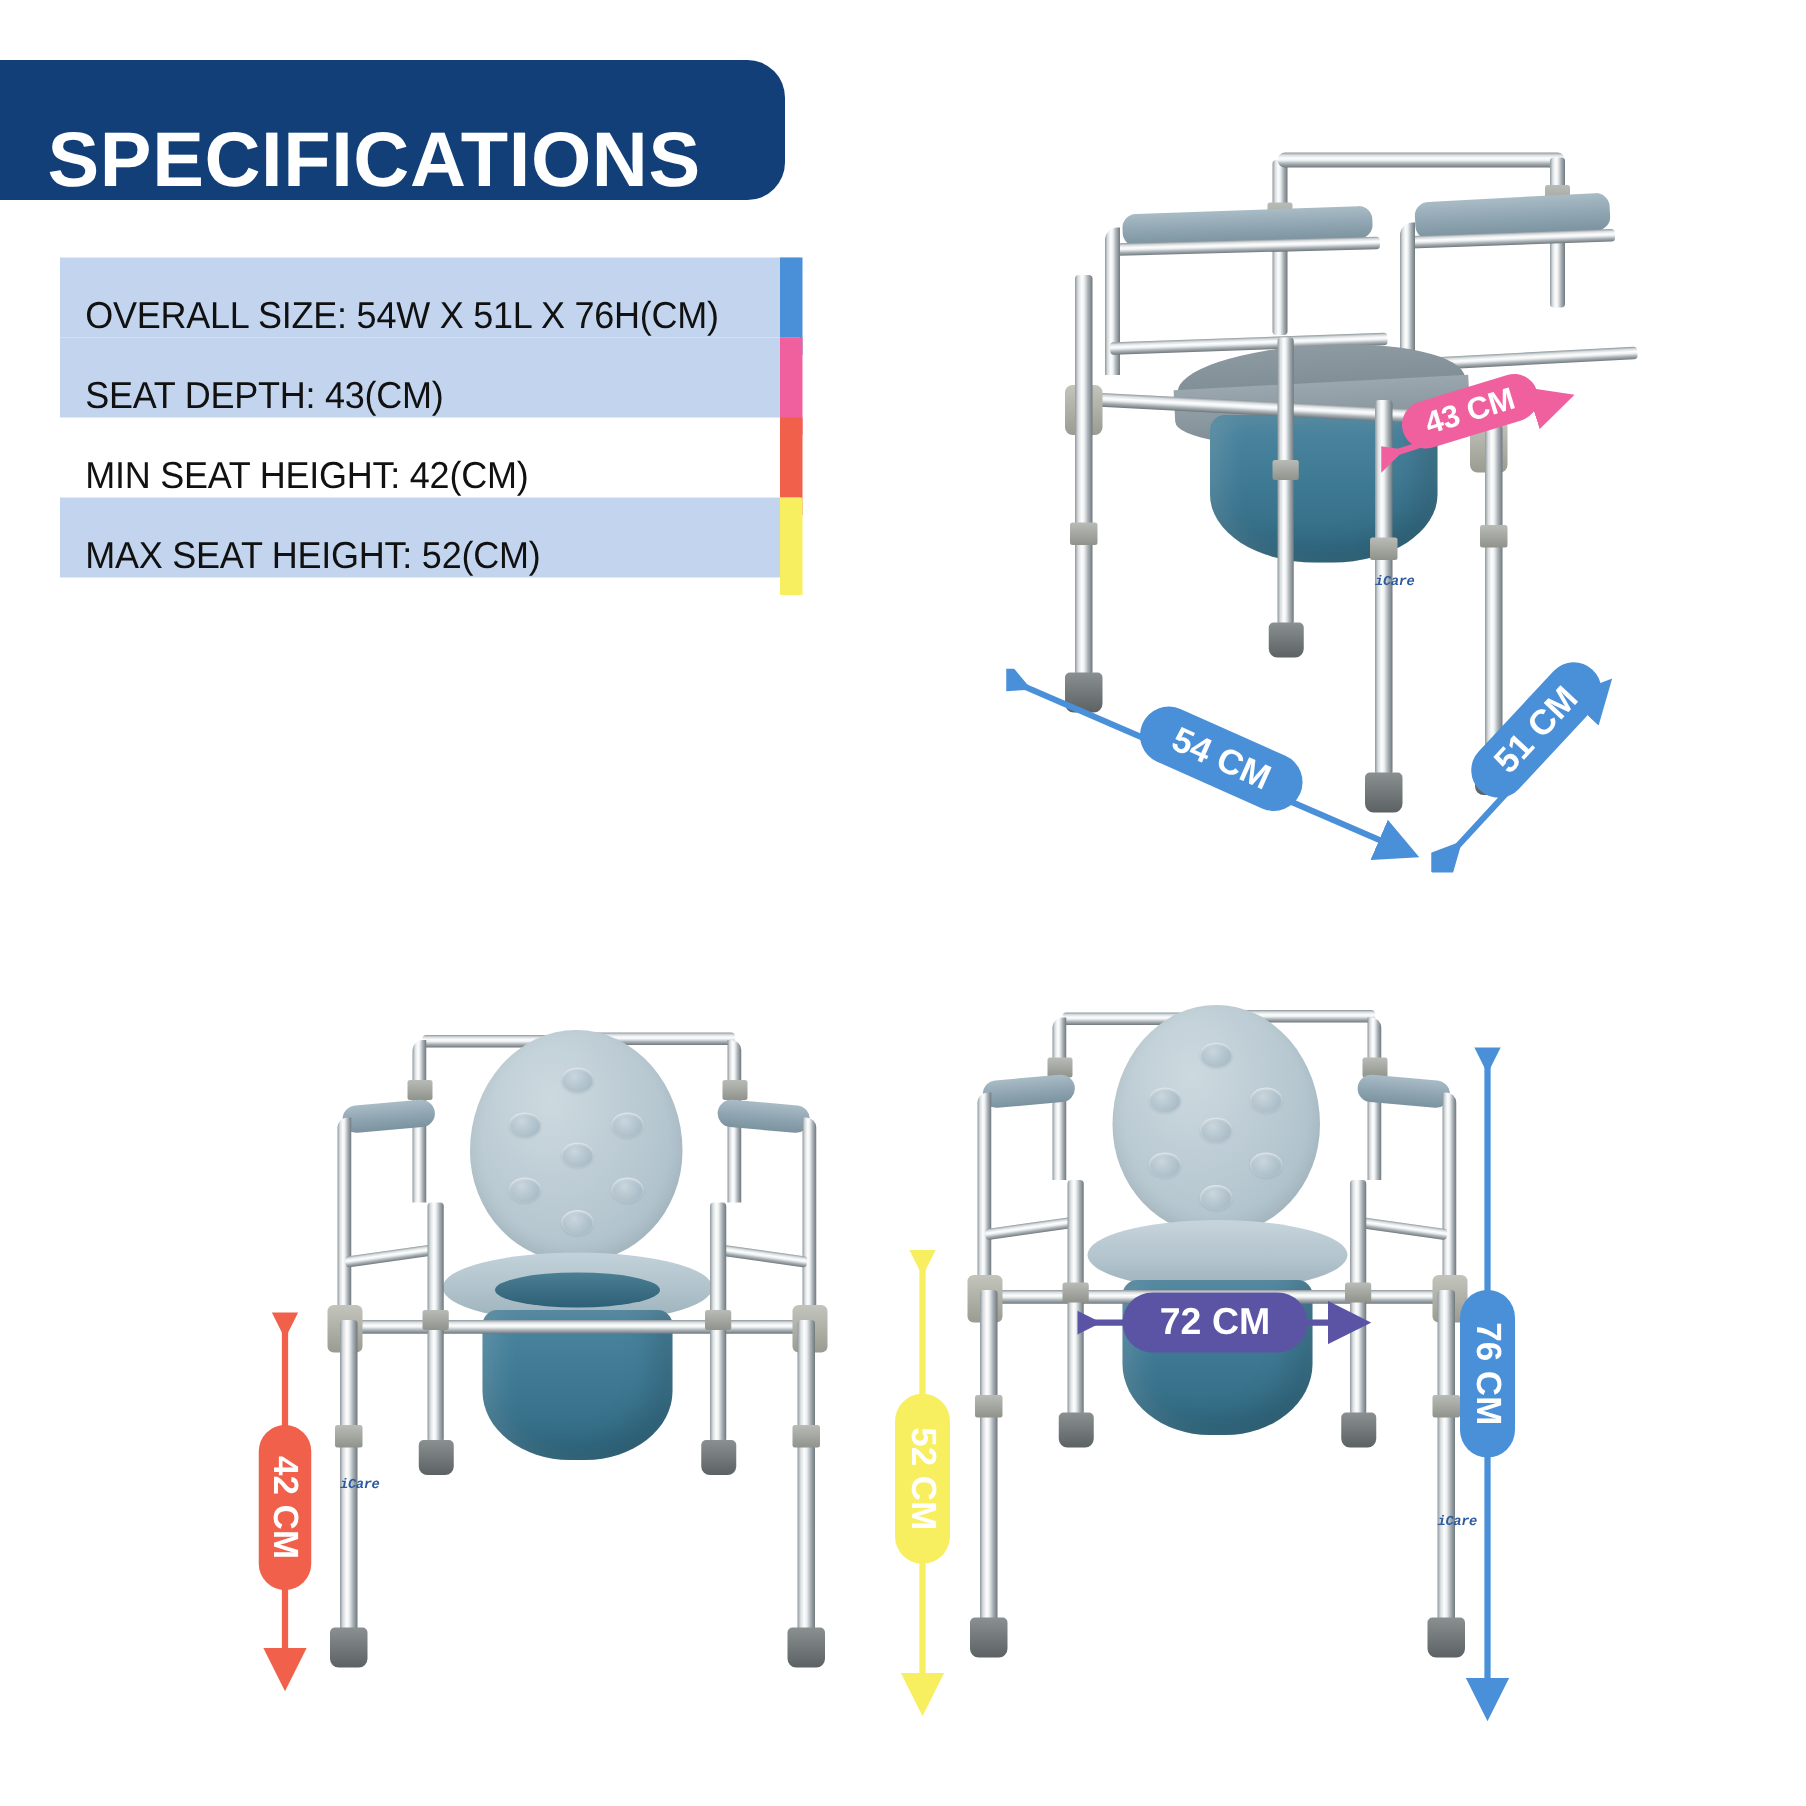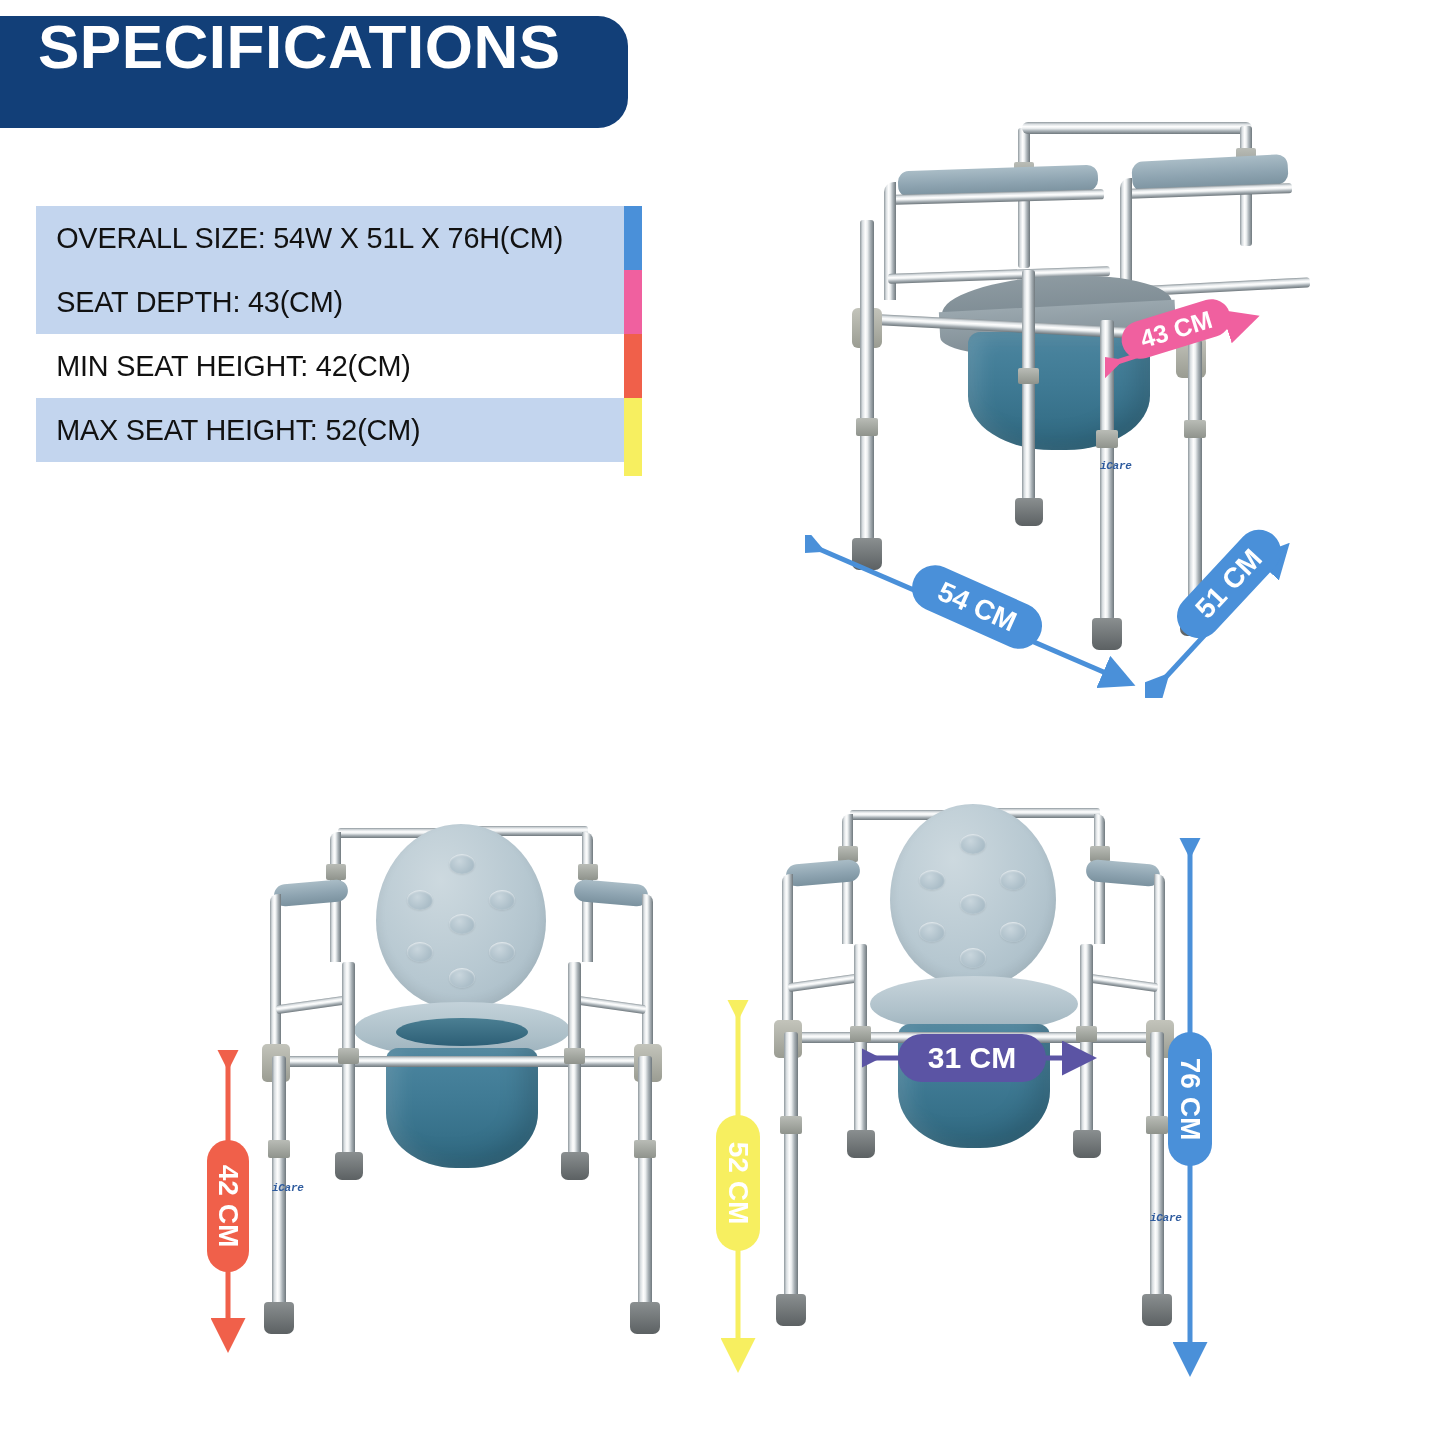--- a/index.html
+++ b/index.html
@@ -5,41 +5,41 @@
   html,body{margin:0;padding:0;}
   body{
     width:1445px;height:1445px;
     background:#ffffff;
     font-family:"Liberation Sans", sans-serif;
     position:relative;overflow:hidden;
   }
 
   
   #header-banner{
-    position:absolute;left:0;top:16px;
+    position:absolute;left:0;top:48px;
     width:628px;height:112px;
     background:#123f78;
     border-top-right-radius:30px;border-bottom-right-radius:30px;
-    display:flex;align-items:flex-start;
+    display:flex;align-items:flex-end;
   }
   #header-title{
     color:#ffffff;font-size:62px;font-weight:bold;
     letter-spacing:0.5px;padding-left:38px;line-height:1;
     white-space:nowrap;
   }
 
   
   #spec-list{
     position:absolute;left:36px;top:206px;
     width:604px;
   }
   .spec-row{
     position:relative;
     height:64px;
-    display:flex;align-items:center;
+    display:flex;align-items:flex-end;margin-left:12px;
   }
   .spec-row.shaded{background:#c3d5ee;}
   .spec-label{
     font-size:30px;color:#111111;font-weight:400;
     padding-left:21px;white-space:nowrap;
     letter-spacing:-0.2px;
     font-stretch:condensed;
     transform:scaleX(0.96);transform-origin:left center;
   }
   .spec-tab{
@@ -369,21 +369,21 @@
 
 <svg class="dimline" style="left:862px;top:1038px;" width="240" height="40" viewBox="0 0 240 40">
   <defs>
     <marker id="purpleArrow" markerWidth="7" markerHeight="7" refX="5.6" refY="3.5" orient="auto">
       <path d="M0,0 L7,3.5 L0,7 Z" fill="#5b54a4"></path>
     </marker>
   </defs>
   <line x1="12" y1="20" x2="228" y2="20" stroke="#5b54a4" stroke-width="5" marker-start="url(#purpleArrow)" marker-end="url(#purpleArrow)"></line>
 </svg>
 <div class="pill" style="left:898px;top:1034px;width:148px;height:48px;background:#5b54a4;font-size:30px;">
-  <span>31 CM</span>
+  <span>72 CM</span>
 </div>
 
 <svg class="dimline" style="left:1170px;top:838px;" width="40" height="546" viewBox="0 0 40 546">
   <defs>
     <marker id="blueArrowC" markerWidth="7" markerHeight="7" refX="5.6" refY="3.5" orient="auto">
       <path d="M0,0 L7,3.5 L0,7 Z" fill="#4a90d9"></path>
     </marker>
   </defs>
   <line x1="20" y1="14" x2="20" y2="532" stroke="#4a90d9" stroke-width="5" marker-start="url(#blueArrowC)" marker-end="url(#blueArrowC)"></line>
 </svg>

